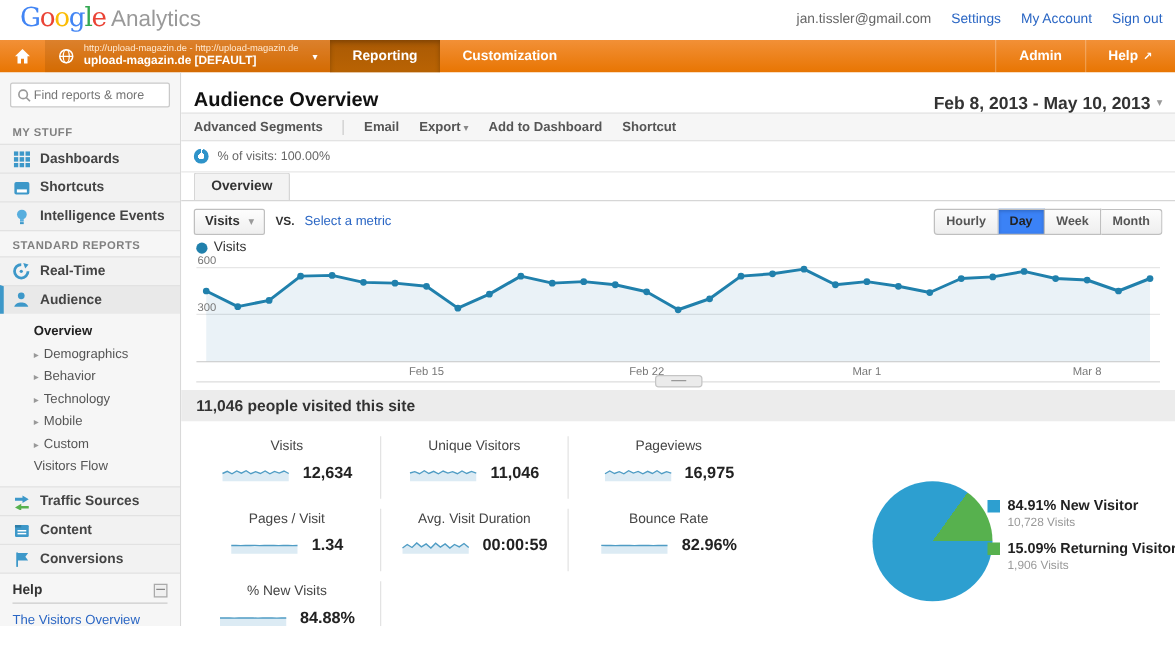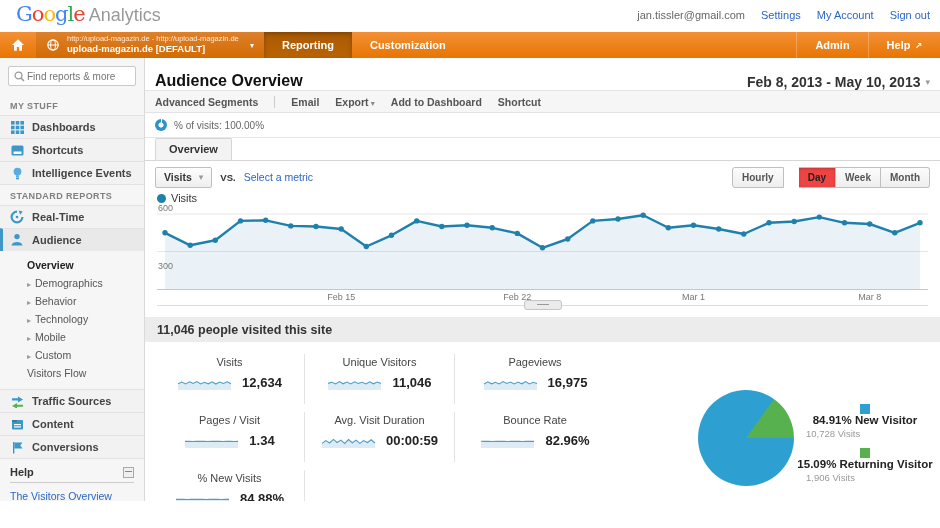--- a/index.html
+++ b/index.html
@@ -86,50 +86,50 @@
   .metric-dropdown{height:19px;display:flex;align-items:center;gap:7px;padding:0 8px;cursor:pointer;
                    border:1px solid #bfbfbf;border-radius:2px;background:linear-gradient(#fdfdfd,#efefef);
                    font-size:10.5px;font-weight:bold;color:#333;}
   .vs-label{font-size:9.5px;font-weight:bold;color:#333;text-transform:uppercase;}
   .select-metric{color:#2a66c4;font-size:10.5px;cursor:pointer;}
   .granularity{margin-left:auto;display:flex;}
   .gran-btn{height:19px;line-height:19px;padding:0 9px;border:1px solid #bfbfbf;border-left:none;cursor:pointer;
             background:linear-gradient(#fcfcfc,#eee);font-size:10px;font-weight:bold;color:#555;}
   .gran-btn:first-child{border-left:1px solid #bfbfbf;border-radius:3px 0 0 3px;}
   .gran-btn:last-child{border-radius:0 3px 3px 0;}
-  .gran-btn.active{background:#ef4444;box-shadow:inset 0 1px 3px rgba(0,0,0,.2);color:#222;margin-left:15px;}
+  .gran-btn.active{background:#3b82f6;box-shadow:inset 0 1px 3px rgba(0,0,0,.2);color:#222;}
 
   .chart-legend{display:flex;align-items:center;gap:5px;padding:1px 12px 2px;font-size:11px;color:#333;}
   .legend-dot{width:9px;height:9px;border-radius:50%;background:#2080ac;}
 
   .chart-wrap{position:relative;margin:0 12px;height:84px;}
   #main-chart{position:absolute;inset:0;}
   .ytick{position:absolute;left:1px;font-size:9px;color:#777;z-index:2;}
   .xticks{position:relative;height:15px;margin:0 12px;border-bottom:1px solid #ddd;}
   .xtick{position:absolute;top:2px;transform:translateX(-50%);font-size:9px;color:#777;white-space:nowrap;}
   .slider-handle{position:absolute;left:50%;bottom:-5px;transform:translateX(-50%);width:36px;height:8px;
                  background:#ebebeb;border:1px solid #c5c5c5;border-radius:3px;cursor:ew-resize;z-index:3;}
   .slider-handle::after{content:"";position:absolute;left:12px;right:12px;top:3px;border-top:1px solid #999;}
 
-  .visitors-banner{height:25px;margin-top:11px;background:#ececec;display:flex;align-items:center;
+  .visitors-banner{height:25px;margin-top:6px;background:#ececec;display:flex;align-items:center;
                    padding:0 12px;font-size:12.5px;font-weight:bold;color:#333;}
 
   .metrics-area{position:relative;height:196px;}
   .metrics-grid{position:absolute;left:10px;top:12px;display:grid;grid-template-columns:150px 150px 160px;
                 row-gap:8px;}
   .metric-cell{height:50px;padding:2px 6px;border-right:1px solid #e3e3e3;box-sizing:border-box;}
   .metric-cell.no-border{border-right:none;}
   .metric-label{font-size:11px;color:#444;text-align:center;margin-bottom:7px;}
   .metric-line{display:flex;justify-content:center;gap:10px;}
   .sparkline{width:55px;height:16px;display:inline-block;}
   .metric-value{font-size:13px;font-weight:bold;color:#222;}
 
   .pie{position:absolute;left:553px;top:48px;width:96px;height:96px;border-radius:50%;}
   .pie-legend{position:absolute;left:645px;top:62px;width:150px;}
-  .pl-item{display:flex;align-items:center;gap:0;margin-bottom:2px;flex-direction:column;}
+  .pl-item{display:flex;align-items:center;gap:6px;margin-bottom:2px;}
   .pl-swatch{width:10px;height:10px;flex:none;}
   .pl-label{font-size:11.5px;font-weight:bold;color:#222;white-space:nowrap;}
   .pl-sub{font-size:9.5px;color:#999;margin:0 0 9px 16px;}
 </style>
 </head>
 <body>
 
 <div class="page">
 
   <div class="topbar">
@@ -336,21 +336,21 @@
       </div>
     </div>
 
     <div class="chart-legend">
       <span class="legend-dot" style="background: rgb(32, 128, 172);"></span>
       <span>Visits</span>
     </div>
 
     <div class="chart-wrap">
       <span class="ytick" style="top: -3px;">600</span>
-      <span class="ytick" style="top: 34.5px; margin-top: 20px;">300</span>
+      <span class="ytick" style="top: 34.5px;">300</span>
       <div id="main-chart"><svg width="771" height="84">
             <line x1="0" x2="771" y1="8" y2="8" stroke="#e6e6e6"></line>
             <line x1="0" x2="771" y1="45.5" y2="45.5" stroke="#e6e6e6"></line>
             <line x1="0" x2="771" y1="83.5" y2="83.5" stroke="#c6c6c6"></line>
             <path d="M8.0,83 L8.0,26.8 L33.2,39.3 L58.3,34.3 L83.5,14.9 L108.7,14.3 L133.8,19.9 L159.0,20.5 L184.2,23.0 L209.3,40.5 L234.5,29.3 L259.7,14.9 L284.8,20.5 L310.0,19.3 L335.2,21.8 L360.3,27.4 L385.5,41.8 L410.7,33.0 L435.8,14.9 L461.0,13.0 L486.2,9.3 L511.3,21.8 L536.5,19.3 L561.7,23.0 L586.8,28.0 L612.0,16.8 L637.2,15.5 L662.3,11.1 L687.5,16.8 L712.7,18.0 L737.8,26.8 L763.0,16.8 L763.0,83 Z" fill="rgba(45,131,176,0.10)"></path>
             <path d="M8.0,26.8 L33.2,39.3 L58.3,34.3 L83.5,14.9 L108.7,14.3 L133.8,19.9 L159.0,20.5 L184.2,23.0 L209.3,40.5 L234.5,29.3 L259.7,14.9 L284.8,20.5 L310.0,19.3 L335.2,21.8 L360.3,27.4 L385.5,41.8 L410.7,33.0 L435.8,14.9 L461.0,13.0 L486.2,9.3 L511.3,21.8 L536.5,19.3 L561.7,23.0 L586.8,28.0 L612.0,16.8 L637.2,15.5 L662.3,11.1 L687.5,16.8 L712.7,18.0 L737.8,26.8 L763.0,16.8" fill="none" stroke="#2080ac" stroke-width="2.4" stroke-linejoin="round" stroke-linecap="round"></path>
             <circle cx="8.0" cy="26.8" r="2.7" fill="#2080ac"></circle>
             <circle cx="33.2" cy="39.3" r="2.7" fill="#2080ac"></circle>
             <circle cx="58.3" cy="34.3" r="2.7" fill="#2080ac"></circle>
             <circle cx="83.5" cy="14.9" r="2.7" fill="#2080ac"></circle>

